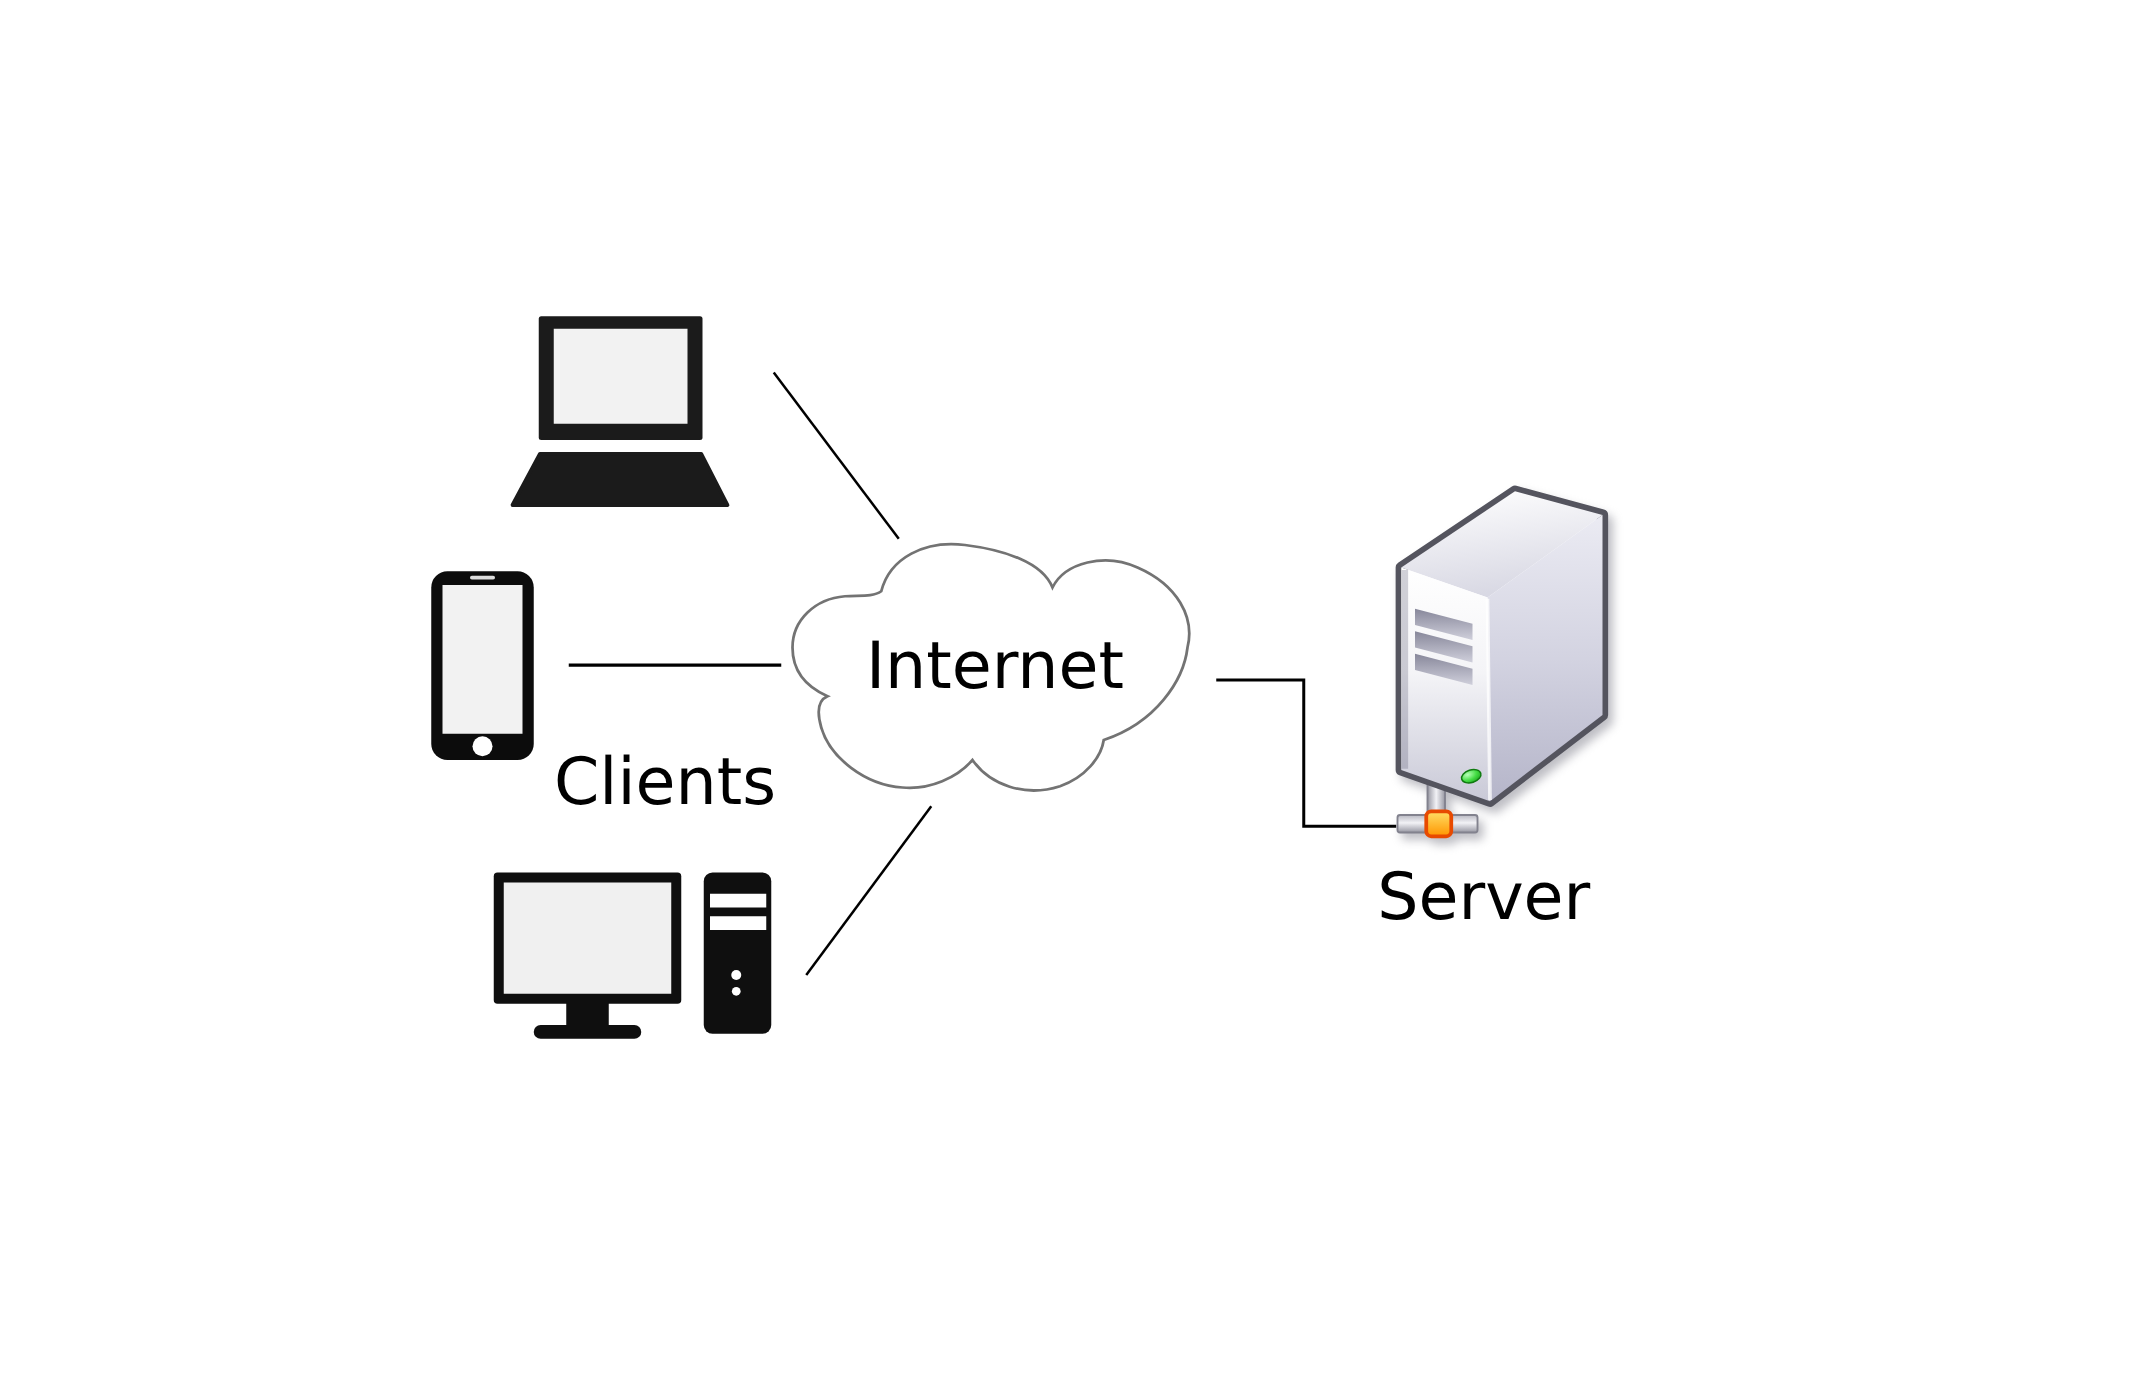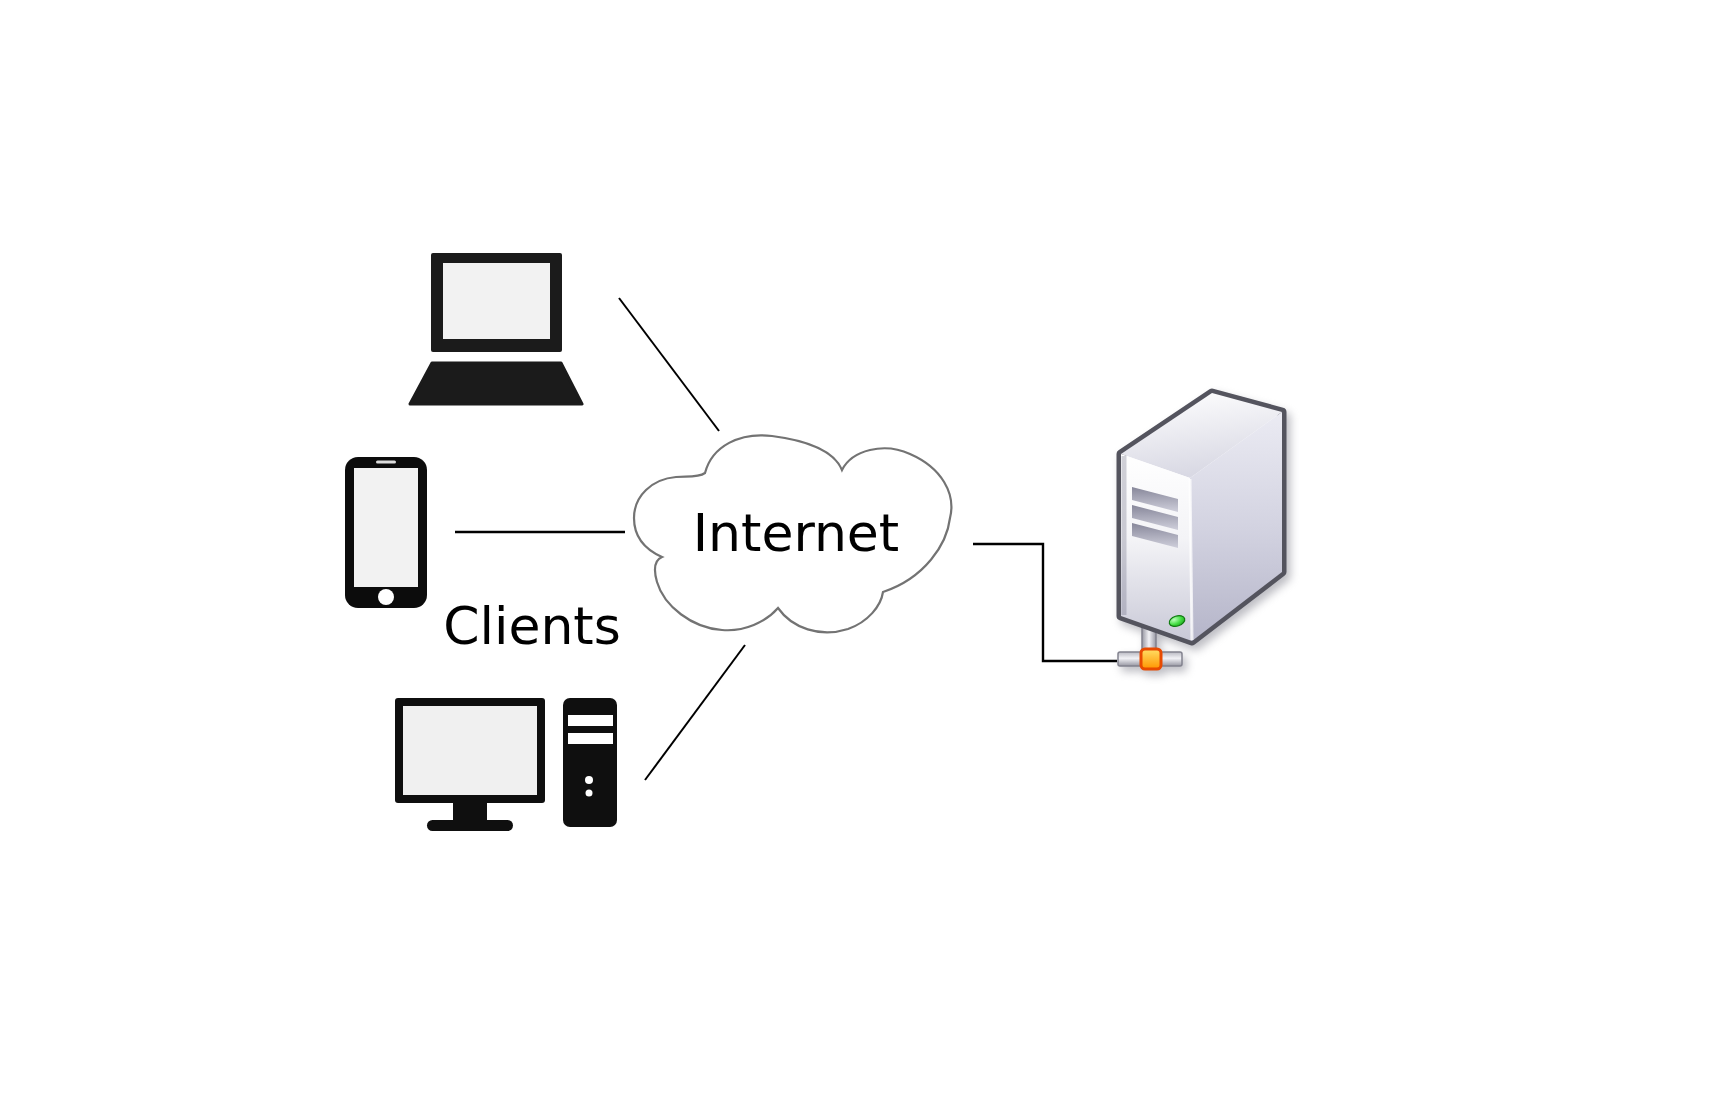--- a/index.html
+++ b/index.html
@@ -145,14 +145,15 @@
       <path d="M 1132 487 L 1178 499 L 1178 512 L 1132 500 Z" fill="url(#gradVent)"></path>
       <path d="M 1132 505 L 1178 517 L 1178 530 L 1132 518 Z" fill="url(#gradVent)"></path>
       <path d="M 1132 523 L 1178 535 L 1178 548 L 1132 536 Z" fill="url(#gradVent)"></path>
 
       <ellipse cx="1177" cy="621" rx="8" ry="5" transform="rotate(-18 1177 621)" fill="url(#gradLed)" stroke="#0f7a0f" stroke-width="1.2"></ellipse>
     </g>
   </svg>
 
   <div class="node-label label-clients">Clients</div>
   <div class="node-label label-internet">Internet</div>
+  <div class="node-label label-server">Server</div>
 
 </div>
 
 </body></html>

